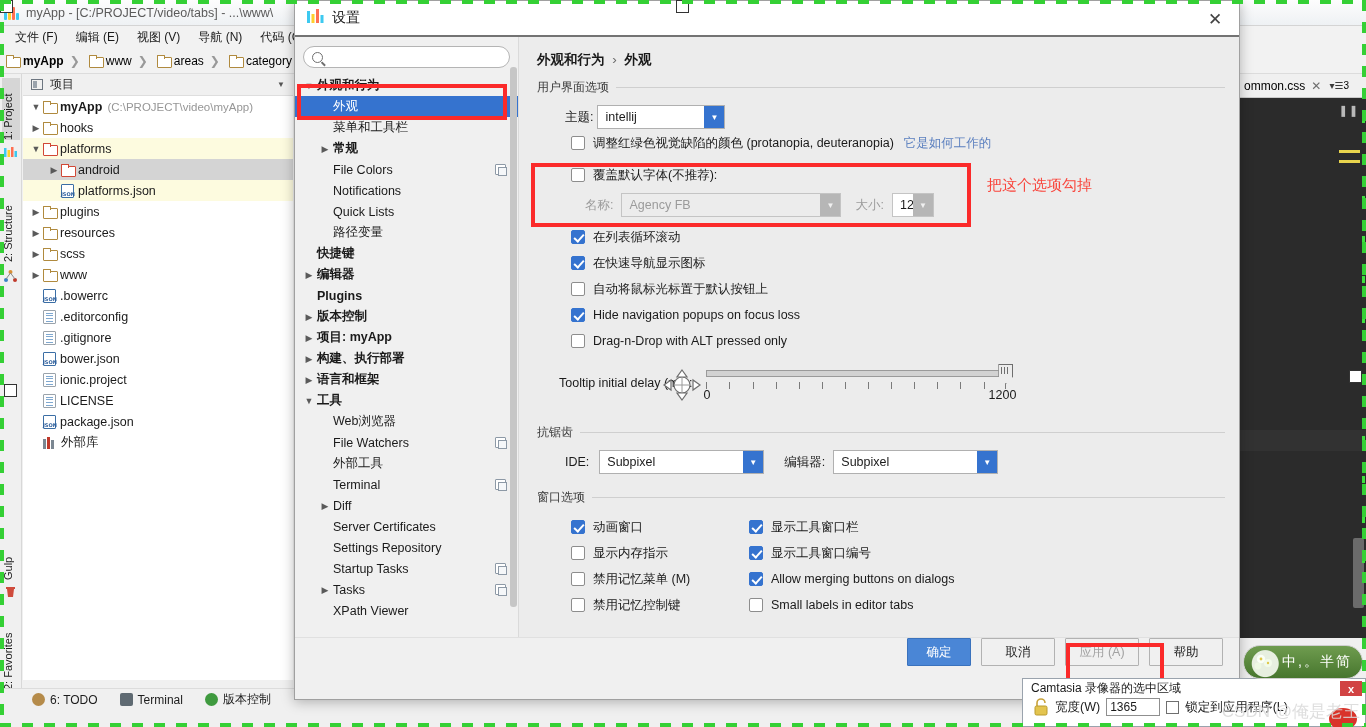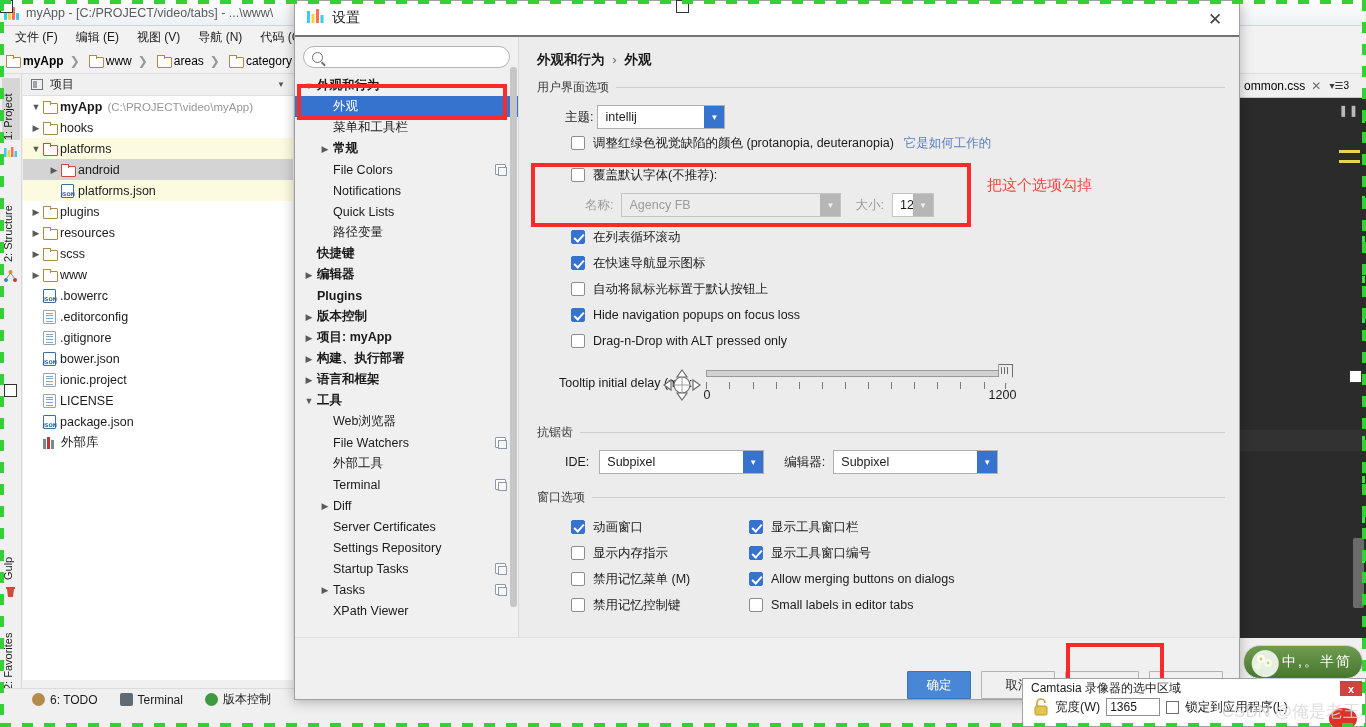--- a/index.html
+++ b/index.html
@@ -245,21 +245,21 @@
   .move-cursor {
     position:absolute; left:660px; top:368px; width:44px; height:34px; z-index:45;
   }
 
   
   .red-rect { position:absolute; border:4px solid #fb2a2a; z-index:60; pointer-events:none; }
   .red-note { position:absolute; color:#f9453c; font-size:15px; z-index:60; white-space:nowrap; }
 
   .dlg-footer {
     position:absolute; left:0; right:0; bottom:0; height:62px; background:#f0f0f0;
-    display:flex; align-items:flex-end; justify-content:flex-end; padding-right:16px; gap:10px;
+    display:flex; align-items:flex-start; justify-content:flex-end; padding-right:16px; gap:10px;
     border-top:1px solid #e0e0e0;
   }
   .btn {
     min-width:74px; height:28px; border:1px solid #b2b2b2; background:#f0f0f0;
     display:flex; align-items:center; justify-content:center; font-size:12.5px; color:#1a1a1a;
     border-radius:1px; padding:0 12px;
   }
   .btn.primary { background:#4a86d6; border-color:#3a72bd; color:#fff; min-width:64px; }
   .btn.disabled { color:#a2a2a2; }
 

